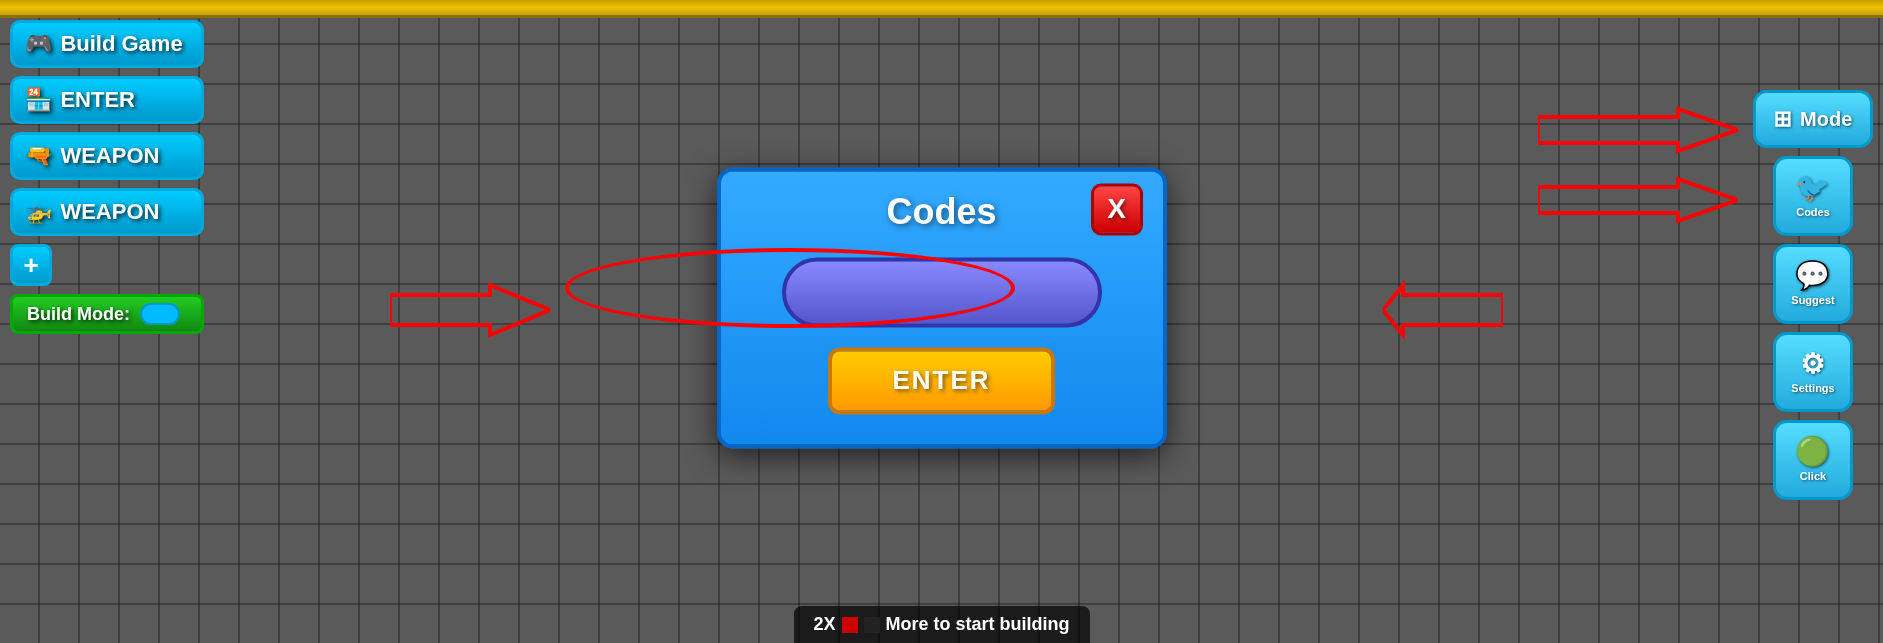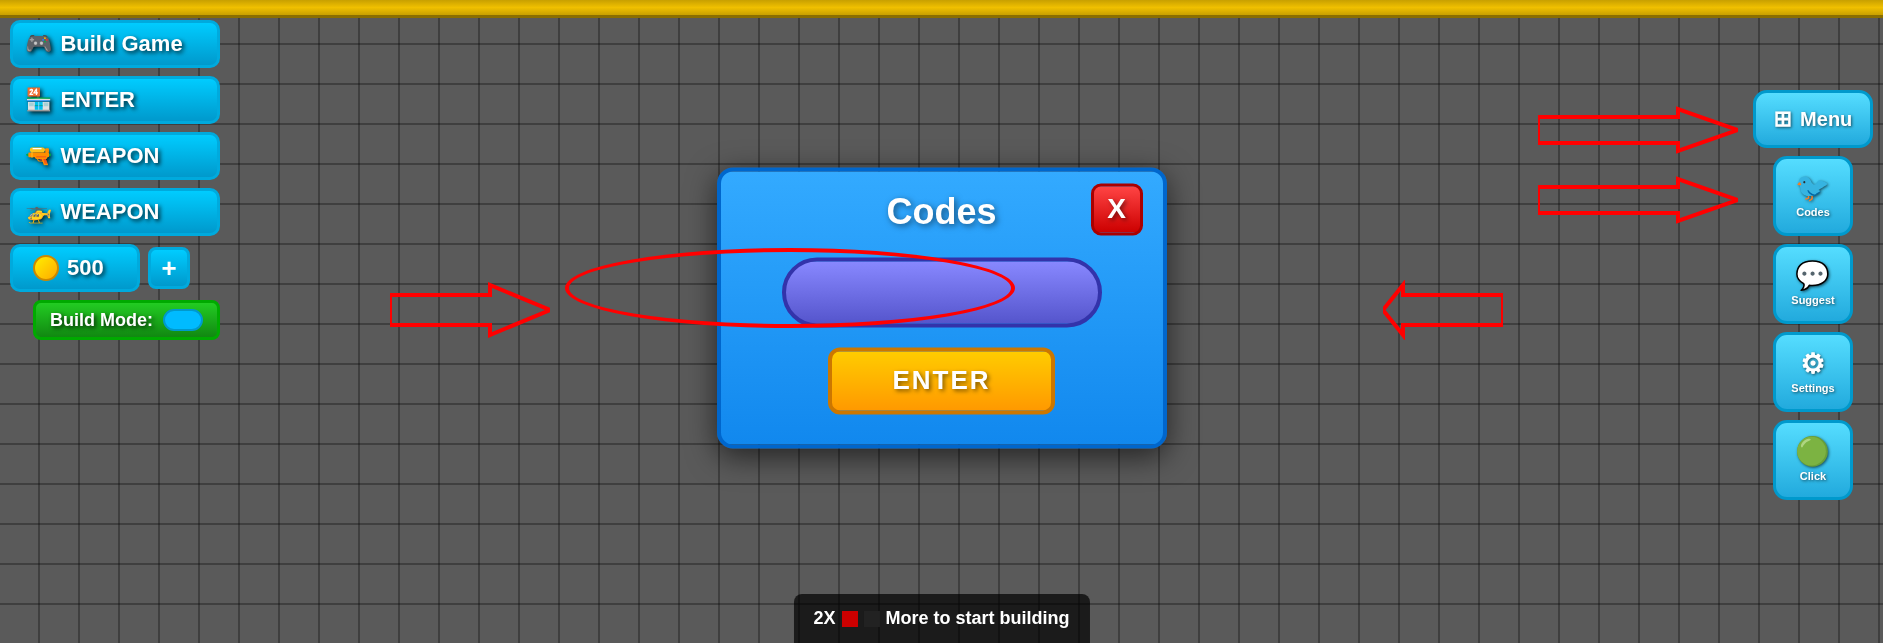--- a/index.html
+++ b/index.html
@@ -118,21 +118,20 @@
       gap: 10px;
       padding: 6px 14px;
       border-radius: 8px;
       background: linear-gradient(180deg, #22cc22 0%, #118811 100%);
       border: 3px solid #00aa00;
       font-size: 18px;
       font-weight: 900;
       color: white;
       text-shadow: 2px 2px 4px rgba(0,0,0,0.8);
       min-width: 180px;
-      margin-left: 23px;
     }
 
     .toggle-switch {
       width: 40px;
       height: 22px;
       border-radius: 11px;
       background: #00bbff;
       border: 2px solid #0099cc;
       position: relative;
       cursor: pointer;
@@ -318,21 +317,21 @@
       height: 50px;
     }
 
     
     .status-bar {
       position: absolute;
       bottom: 0;
       left: 50%;
       transform: translateX(-50%);
       background: rgba(0,0,0,0.7);
-      padding: 14px 20px;
+      padding: 8px 20px;
       border-radius: 8px 8px 0 0;
       display: flex;
       align-items: center;
       gap: 6px;
       font-size: 18px;
       font-weight: 900;
       color: white;
     }
 
     .status-red-sq { width: 16px; height: 16px; background: #cc0000; }
@@ -378,24 +377,20 @@
   <div class="sidebar-btn btn-weapon">
     <span>🔫</span>
     <span>WEAPON</span>
   </div>
   <div class="sidebar-btn btn-turret">
     <span>🚁</span>
     <span>WEAPON</span>
   </div>
 
   <div class="coin-row">
-    <div class="coin-display">
-      <div class="coin-icon"></div>
-      <span>500</span>
-    </div>
     <div class="plus-btn">
       <span>+</span>
     </div>
   </div>
 
   <div class="build-mode-row">
     <span>Build Mode:</span>
     <div class="toggle-switch"></div>
   </div>
 </div>
@@ -433,21 +428,21 @@
   <polygon points="0,12 140,12 140,4 200,25 140,46 140,38 0,38" fill="none" stroke="red" stroke-width="4"></polygon>
 </svg>
 
 <svg class="arrow-codes" viewBox="0 0 200 50">
   <polygon points="0,12 140,12 140,4 200,25 140,46 140,38 0,38" fill="none" stroke="red" stroke-width="4"></polygon>
 </svg>
 
 <div class="right-sidebar">
   <div class="menu-btn">
     <span style="font-size:22px;">⊞</span>
-    <span>Menu</span>
+    <span>Mode</span>
   </div>
 
   <div class="right-btn">
     <span class="right-btn-icon">🐦</span>
     <span>Codes</span>
   </div>
 
   <div class="right-btn">
     <span class="right-btn-icon">💬</span>
     <span>Suggest</span>

